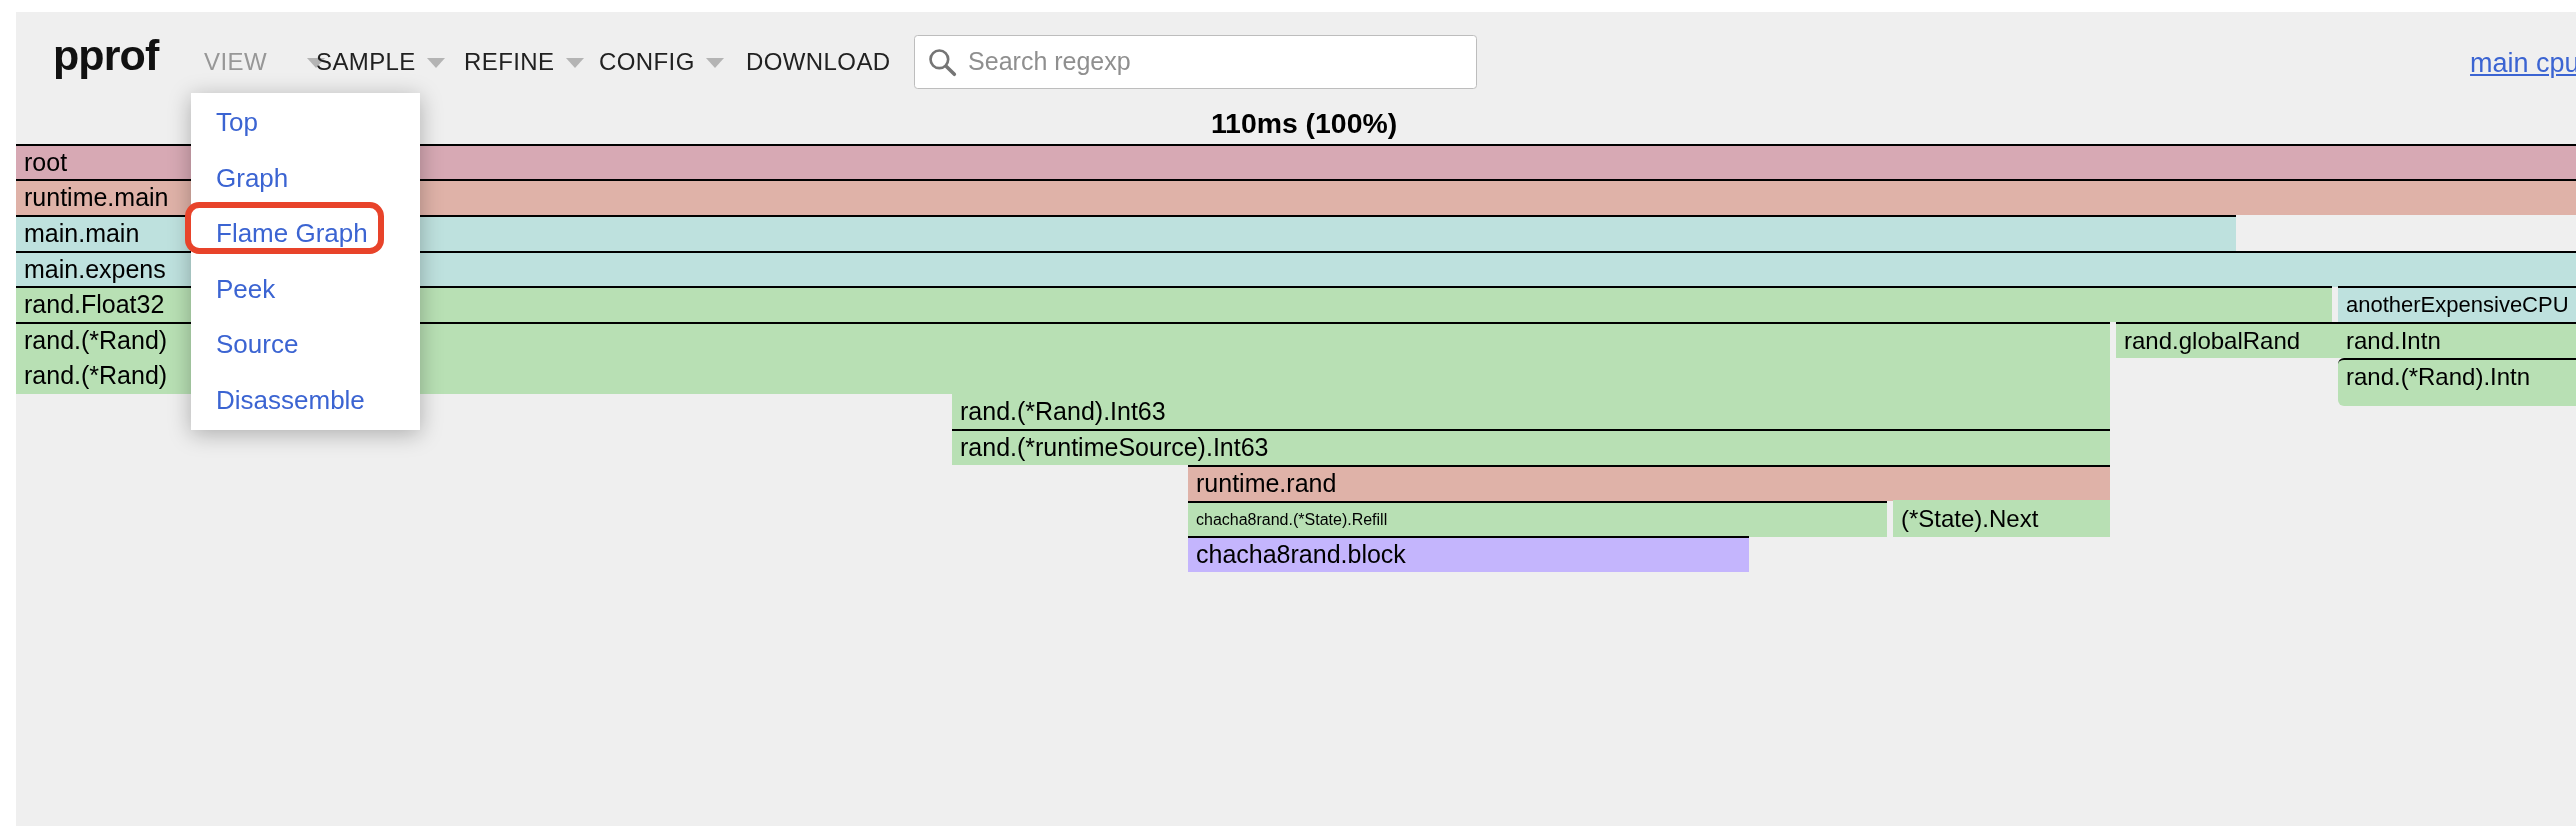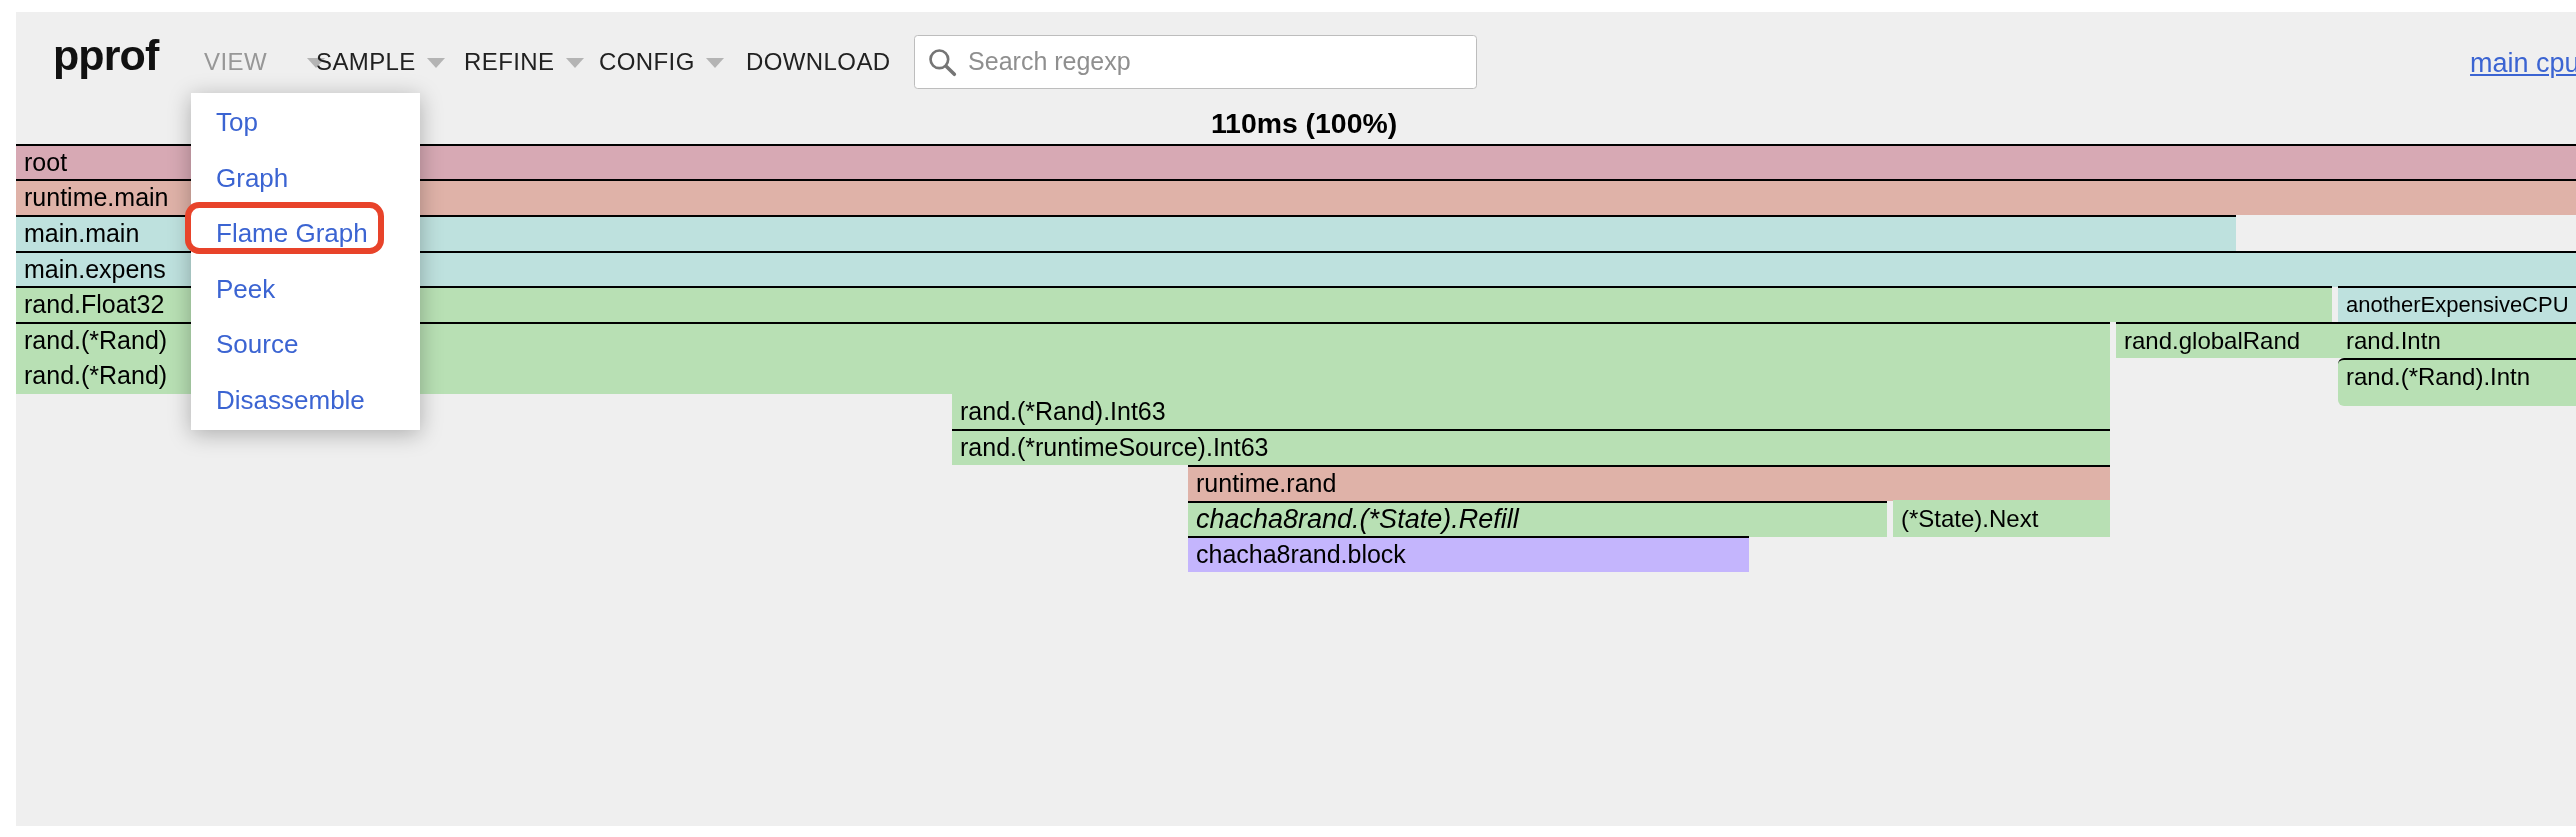--- a/index.html
+++ b/index.html
@@ -121,21 +121,21 @@
       <div class="frame" style="left: 936px; width: 1158px; top: 381px; height: 37px; background: rgb(184, 224, 180);">
         <span style="line-height: 37px; font-size: 25px;">rand.(*Rand).Int63</span>
       </div>
       <div class="frame line" style="left: 936px; width: 1158px; top: 417px; height: 36px; background: rgb(184, 224, 180);">
         <span style="line-height: 33px; font-size: 25px;">rand.(*runtimeSource).Int63</span>
       </div>
       <div class="frame line" style="left: 1172px; width: 922px; top: 453px; height: 36px; background: rgb(223, 178, 168);">
         <span style="line-height: 33px; font-size: 25px;">runtime.rand</span>
       </div>
       <div class="frame line" style="left: 1172px; width: 699px; top: 489px; height: 36px; background: rgb(184, 224, 180);">
-        <span style="line-height: 33px; font-size: 27px; font-style: italic;">chacha8rand.(*State).Refill</span>
+        <span style="line-height: 33px; font-size: 16px;">chacha8rand.(*State).Refill</span>
       </div>
       <div class="frame" style="left: 1877px; width: 217px; top: 488px; height: 37px; background: rgb(184, 224, 180);">
         <span style="line-height: 37px; font-size: 24px;">(*State).Next</span>
       </div>
       <div class="frame line" style="left: 1172px; width: 561px; top: 524px; height: 36px; background: #c4b5fd;">
         <span style="line-height: 33px; font-size: 25px;">chacha8rand.block</span>
       </div>
     </div>
 
   <div id="dropdown">

